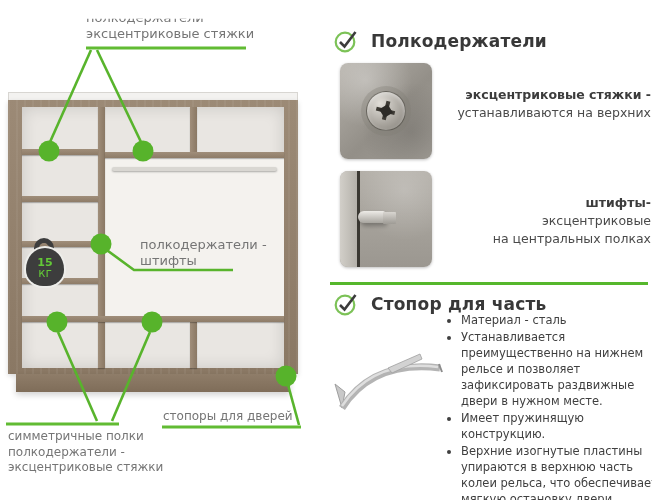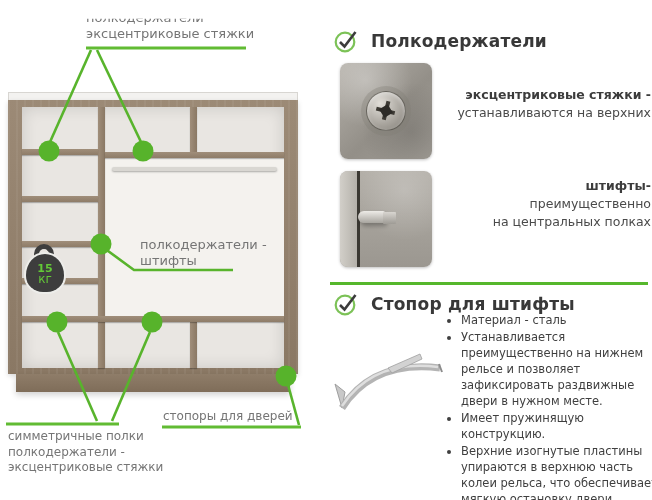--- a/index.html
+++ b/index.html
@@ -27,21 +27,21 @@
   .mid-back{position:absolute;left:83px;top:45px;width:179px;height:164px;background:#f4f2ee;}
   .wood{position:absolute;background:linear-gradient(180deg,#a08e7a,#8e7c68);
     box-shadow:0 1px 1px rgba(0,0,0,0.25);}
   .wood.vert{background:linear-gradient(90deg,#a08e7a,#8a7864);}
   .rod{position:absolute;left:90px;top:60px;width:165px;height:4px;background:#d9d7d2;
     border-radius:2px;box-shadow:0 1px 2px rgba(0,0,0,0.3);}
   .plinth{position:absolute;left:16px;top:374px;width:274px;height:18px;
     background:linear-gradient(180deg,#8f7d69,#7f6d59);box-shadow:0 3px 6px rgba(0,0,0,0.18);}
 
   
-  .kb{position:absolute;left:26px;top:244px;width:38px;height:48px;}
+  .kb{position:absolute;left:26px;top:238px;width:38px;height:48px;}
   .kb-handle{position:absolute;left:8px;top:0;width:20px;height:15px;border:5px solid #3d3d3d;
     border-bottom:none;border-radius:11px 11px 0 0;box-sizing:border-box;}
   .kb-body{position:absolute;left:0;top:10px;width:38px;height:38px;background:#3d3d3d;
     border-radius:50% 50% 45% 45% / 55% 55% 42% 42%;
     box-shadow:0 0 0 2px #ededea;display:flex;flex-direction:column;
     align-items:center;justify-content:center;}
   .kb-val{color:#63c837;font-size:11px;font-weight:bold;line-height:12px;}
   .kb-unit{color:#63c837;font-size:12px;line-height:9px;}
 
   .annot{position:absolute;left:0;top:0;pointer-events:none;}
@@ -187,34 +187,34 @@
     <div>устанавливаются на верхних</div>
   </div>
 
   <div class="photo photo-pin">
     <div class="pin-strip"></div>
     <div class="pin-gap"></div>
     <div class="pin-bar">
       <div class="pin-tab"></div>
     </div>
   </div>
-  <div class="item-text" style="top:177px;">
+  <div class="item-text" style="top:194px;">
     <span class="item-name">штифты-</span>
-    <div>преимущественно</div>
+    <div>эксцентриковые</div>
     <div>на центральных полках</div>
   </div>
 
   <div class="divider"></div>
 
   <div class="sec-head" style="left:334px;top:292px;">
     <svg width="24" height="24" viewBox="0 0 24 24">
       <circle cx="11" cy="13" r="9.3" fill="#ffffff" stroke="#7cc257" stroke-width="2.2"></circle>
       <path d="M 6,13 L 10.5,17.5 L 21.5,3" fill="none" stroke="#3c3c3c" stroke-width="2.6"></path>
     </svg>
-    <span class="sec-title">Стопор для штифты</span>
+    <span class="sec-title">Стопор для часть</span>
   </div>
 
   <div class="stopper-wrap">
     <svg width="118" height="95" viewBox="0 0 118 95">
       <path d="M 10,80 L 3,56 L 13,64 Z" fill="#c8c8c8" stroke="#9e9e9e" stroke-width="1"></path>
       <path d="M 10,80 C 28,52 58,34 108,40" fill="none" stroke="#b4b4b4" stroke-width="7"></path>
       <path d="M 10,78 C 28,51 58,33 106,39" fill="none" stroke="#dedede" stroke-width="2.5"></path>
       <polygon points="56,40 88,26 90,31 60,45" fill="#d2d2d2" stroke="#a0a0a0" stroke-width="0.8"></polygon>
       <line x1="107" y1="36" x2="110" y2="44" stroke="#8c8c8c" stroke-width="2"></line>
     </svg>

